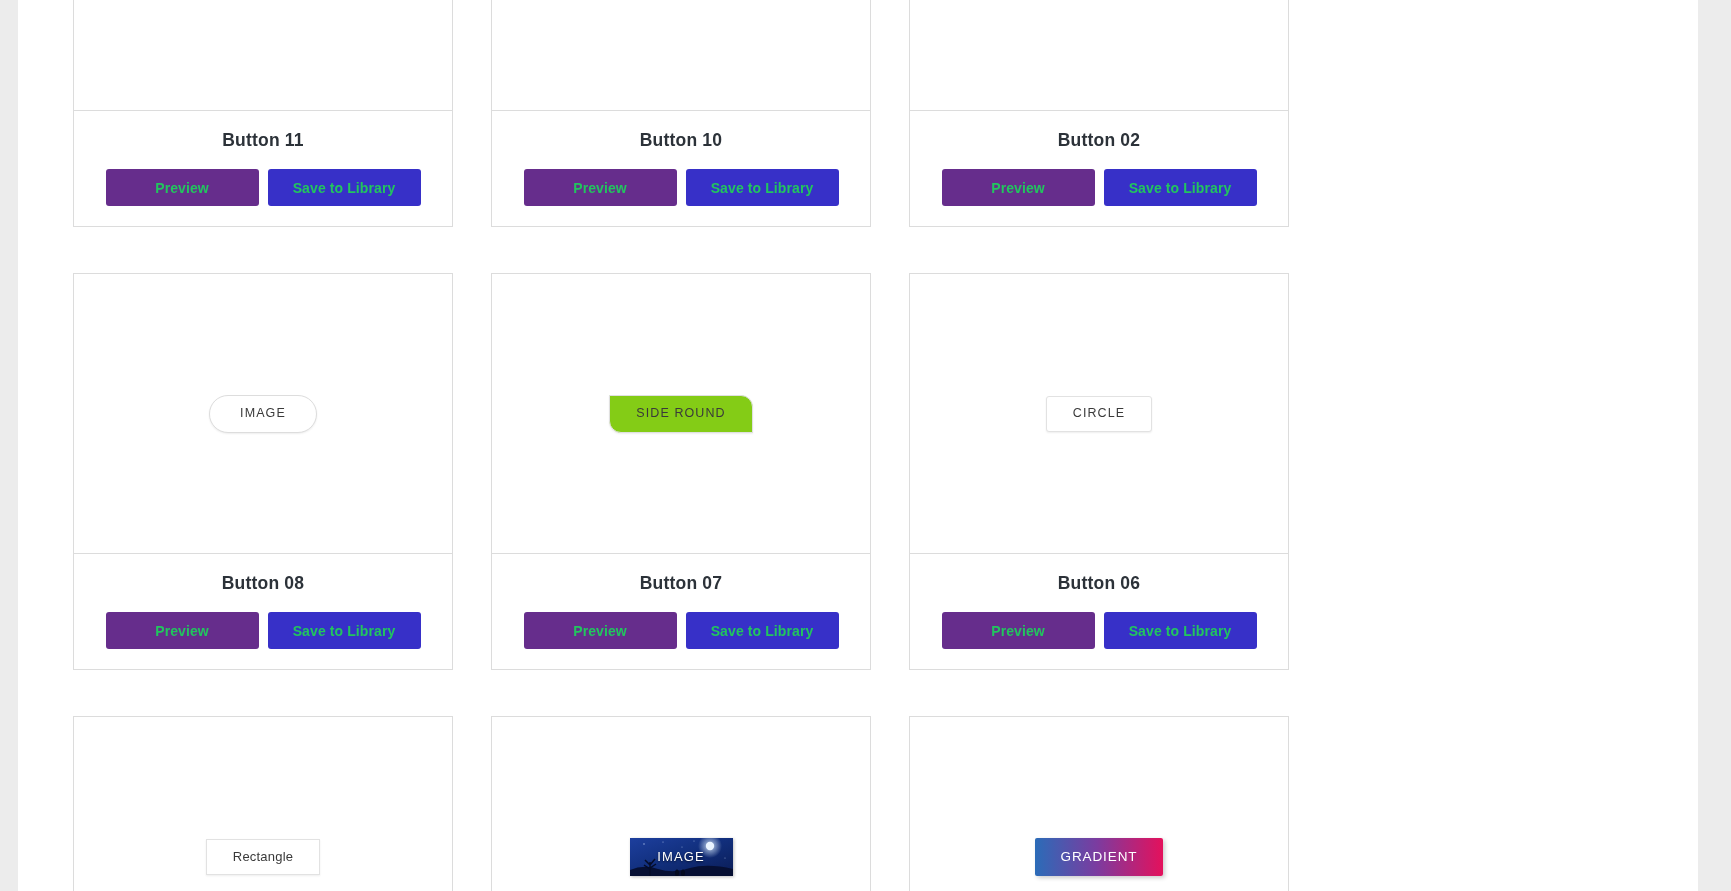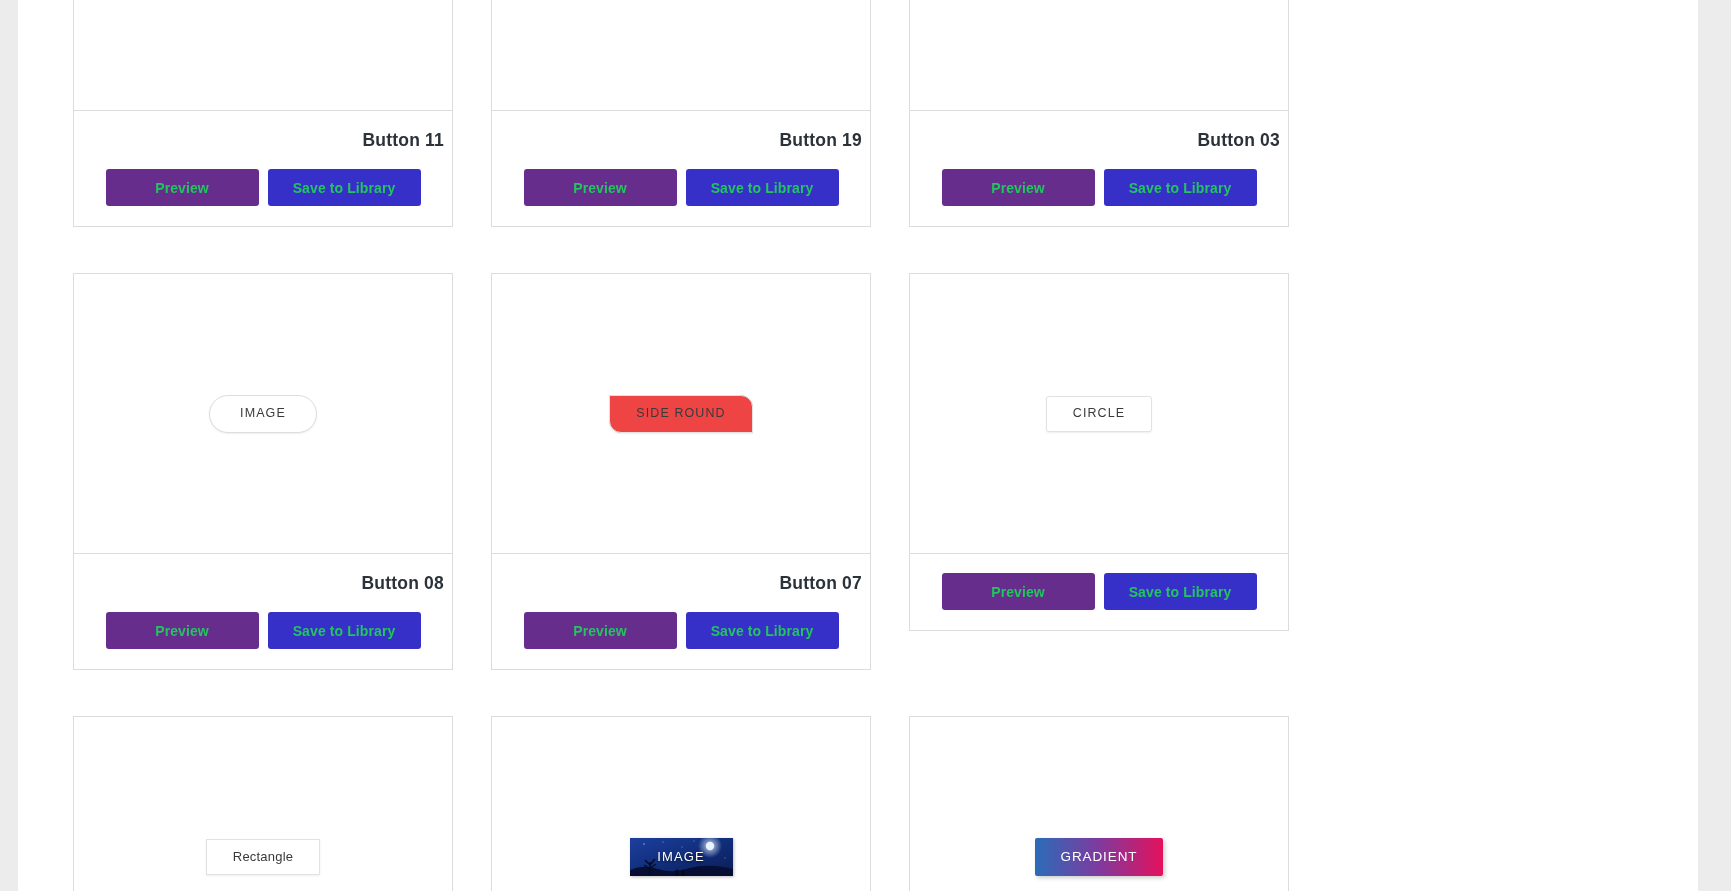--- a/index.html
+++ b/index.html
@@ -55,21 +55,21 @@
     display: flex;
     align-items: center;
     justify-content: center;
   }
 
   
   .card-body {
     padding: 19px 8px 20px 8px;
   }
   .card-title {
-    text-align: right;
+    text-align: center;
     font-size: 17.5px;
     font-weight: bold;
     color: #2c3239;
     letter-spacing: .2px;
     margin-bottom: 18px;
   }
   .card-actions {
     display: flex;
     justify-content: center;
     gap: 9px;
@@ -109,21 +109,21 @@
     letter-spacing: 1.1px;
     height: 38px;
     padding: 0 30px;
     border: 1px solid #dddddd;
     border-radius: 999px;
     box-shadow: 0 1px 2px rgba(0,0,0,.07);
   }
 
   
   .s-sideround {
-    background: #ef4444;
+    background: #84cc16;
     color: #3a3a3a;
     font-size: 12.5px;
     letter-spacing: 1.1px;
     height: 38px;
     padding: 0 26px;
     border: 1px solid #e0e0e0;
     border-radius: 0 12px 0 12px;
     box-shadow: 0 1px 2px rgba(0,0,0,.07);
   }
 
@@ -207,36 +207,36 @@
         </div>
       </div>
     </div>
 
     <div class="cell">
       <div class="card">
         <div class="card-preview">
           
         </div>
         <div class="card-body">
-          <div class="card-title">Button 19</div>
+          <div class="card-title">Button 10</div>
           <div class="card-actions">
             <button class="btn-action btn-preview">Preview</button>
             <button class="btn-action btn-save">Save to Library</button>
           </div>
         </div>
       </div>
     </div>
 
     <div class="cell">
       <div class="card">
         <div class="card-preview">
           
         </div>
         <div class="card-body">
-          <div class="card-title">Button 03</div>
+          <div class="card-title">Button 02</div>
           <div class="card-actions">
             <button class="btn-action btn-preview">Preview</button>
             <button class="btn-action btn-save">Save to Library</button>
           </div>
         </div>
       </div>
     </div>
 
     <div class="cell">
       <div class="card">
@@ -267,20 +267,21 @@
         </div>
       </div>
     </div>
 
     <div class="cell">
       <div class="card">
         <div class="card-preview">
           <button class="sample s-round">CIRCLE</button>
         </div>
         <div class="card-body">
+          <div class="card-title">Button 06</div>
           <div class="card-actions">
             <button class="btn-action btn-preview">Preview</button>
             <button class="btn-action btn-save">Save to Library</button>
           </div>
         </div>
       </div>
     </div>
 
     <div class="cell">
       <div class="card">

